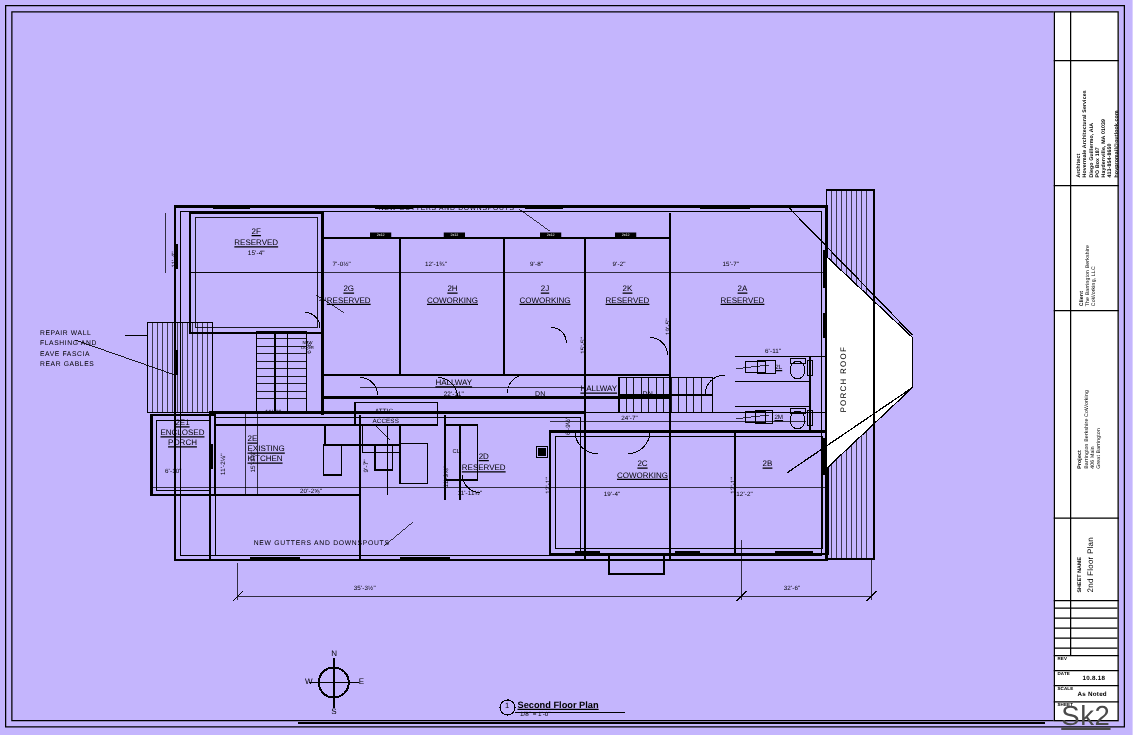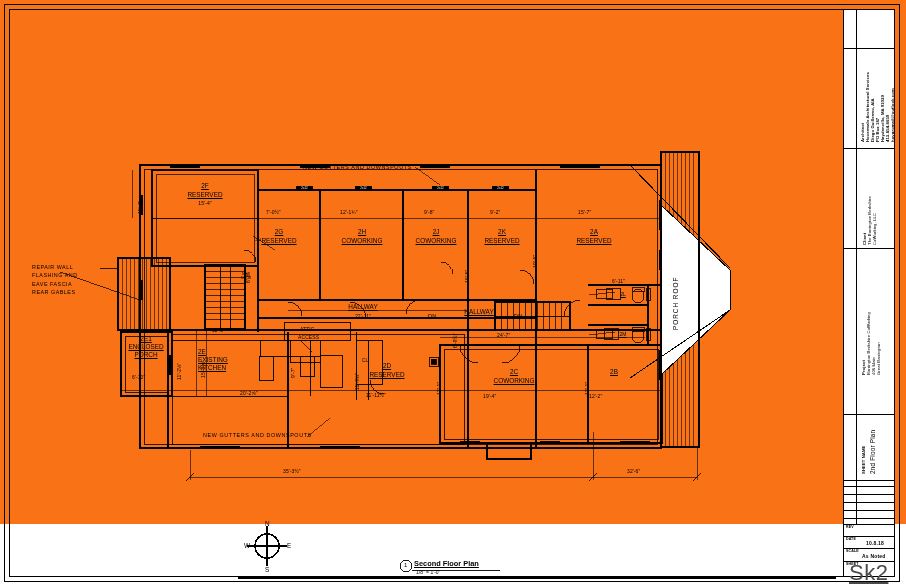--- a/index.html
+++ b/index.html
@@ -1,18 +1,18 @@
 <!DOCTYPE html>
 <html><head>
 <meta charset="utf-8">
 <style>
   html,body{margin:0;padding:0;background:#ffffff;}
   body{width:906px;height:588px;overflow:hidden;
        font-family:"Liberation Sans","DejaVu Sans",sans-serif;color:#000;}
-  #sheet{position:relative;width:906px;height:524px;background:#f97316;}
+  #sheet{position:relative;width:906px;height:588px;background:#c4b5fd;}
 
   
   .border-outer{position:absolute;left:4px;top:4px;width:896px;height:578px;
                 border:1px solid #000;box-sizing:border-box;}
   .border-inner{position:absolute;left:9px;top:9px;width:886px;height:568px;
                 border:1px solid #000;box-sizing:border-box;}
 
   
   .tb{position:absolute;box-sizing:border-box;border:1px solid #000;background:#fff;}
   .tb-col{left:843px;top:9px;width:52px;height:568px;}

